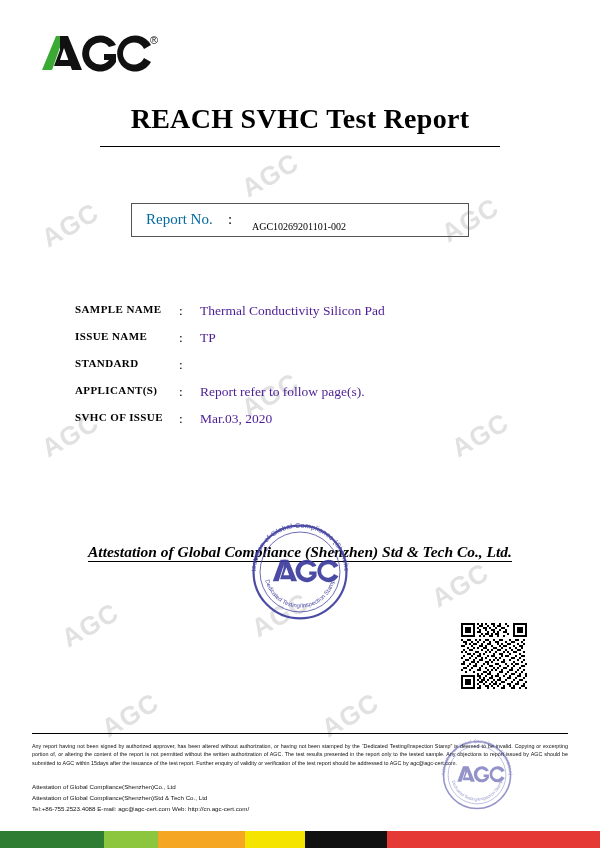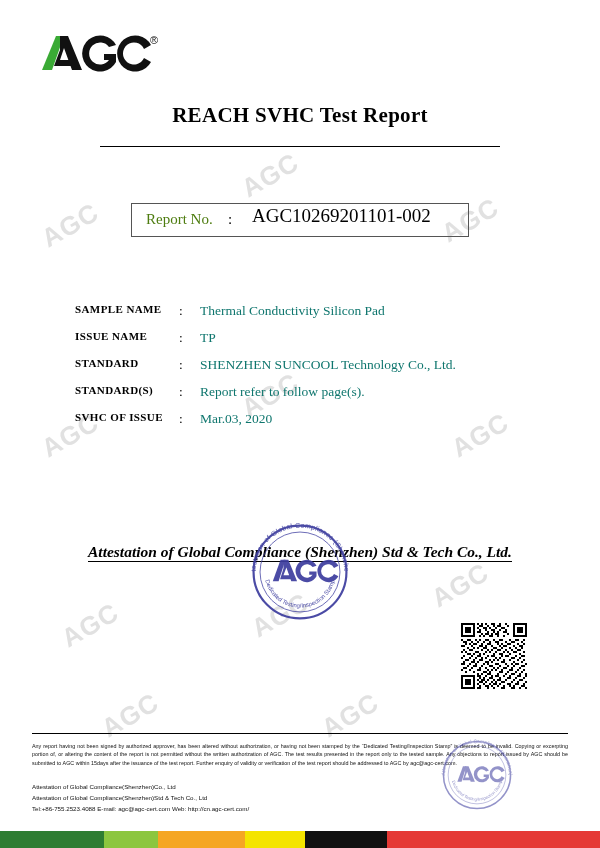--- a/index.html
+++ b/index.html
@@ -39,21 +39,21 @@
 
   
   .title {
     position: absolute;
     left: 0;
     right: 0;
     top: 103px;
     text-align: center;
     font-family: "Liberation Serif", serif;
     font-weight: bold;
-    font-size: 21px;
+    font-size: 28px;
     letter-spacing: 0.3px;
     color: #000;
   }
   .title-rule {
     position: absolute;
     left: 100px;
     width: 400px;
     top: 146px;
     height: 1px;
     background: #000;
@@ -67,34 +67,34 @@
     width: 338px;
     height: 34px;
     border: 1px solid #555;
     box-sizing: border-box;
   }
   .report-label {
     position: absolute;
     left: 146px;
     top: 211px;
     font-size: 15px;
-    color: #4d7c0f;
+    color: #0369a1;
   }
   .report-colon {
     position: absolute;
     left: 228px;
     top: 211px;
     font-size: 15px;
     color: #000;
   }
   .report-value {
     position: absolute;
     left: 252px;
-    top: 205px;
-    font-size: 19px;
+    top: 221px;
+    font-size: 10px;
     color: #000;
   }
 
   
   .fields {
     position: absolute;
     left: 75px;
     top: 303px;
     width: 460px;
   }
@@ -116,21 +116,21 @@
     left: 104px;
     top: 0;
     font-size: 13.5px;
     color: #000;
   }
   .field-value {
     position: absolute;
     left: 125px;
     top: 0;
     font-size: 13.5px;
-    color: #0f766e;
+    color: #4c1d95;
   }
 
   
   .attest {
     position: absolute;
     left: 0;
     right: 0;
     top: 543px;
     text-align: center;
     font-style: italic;
@@ -273,24 +273,23 @@
       <div class="field-value">Thermal  Conductivity Silicon Pad</div>
     </div>
     <div class="field-row">
       <div class="field-label">ISSUE NAME</div>
       <div class="field-colon">:</div>
       <div class="field-value">TP</div>
     </div>
     <div class="field-row">
       <div class="field-label">STANDARD</div>
       <div class="field-colon">:</div>
-      <div class="field-value">SHENZHEN  SUNCOOL  Technology Co., Ltd.</div>
     </div>
     <div class="field-row">
-      <div class="field-label">STANDARD(S)</div>
+      <div class="field-label">APPLICANT(S)</div>
       <div class="field-colon">:</div>
       <div class="field-value">Report refer to follow page(s).</div>
     </div>
     <div class="field-row">
       <div class="field-label">SVHC OF ISSUE</div>
       <div class="field-colon">:</div>
       <div class="field-value">Mar.03, 2020</div>
     </div>
   </div>
 

